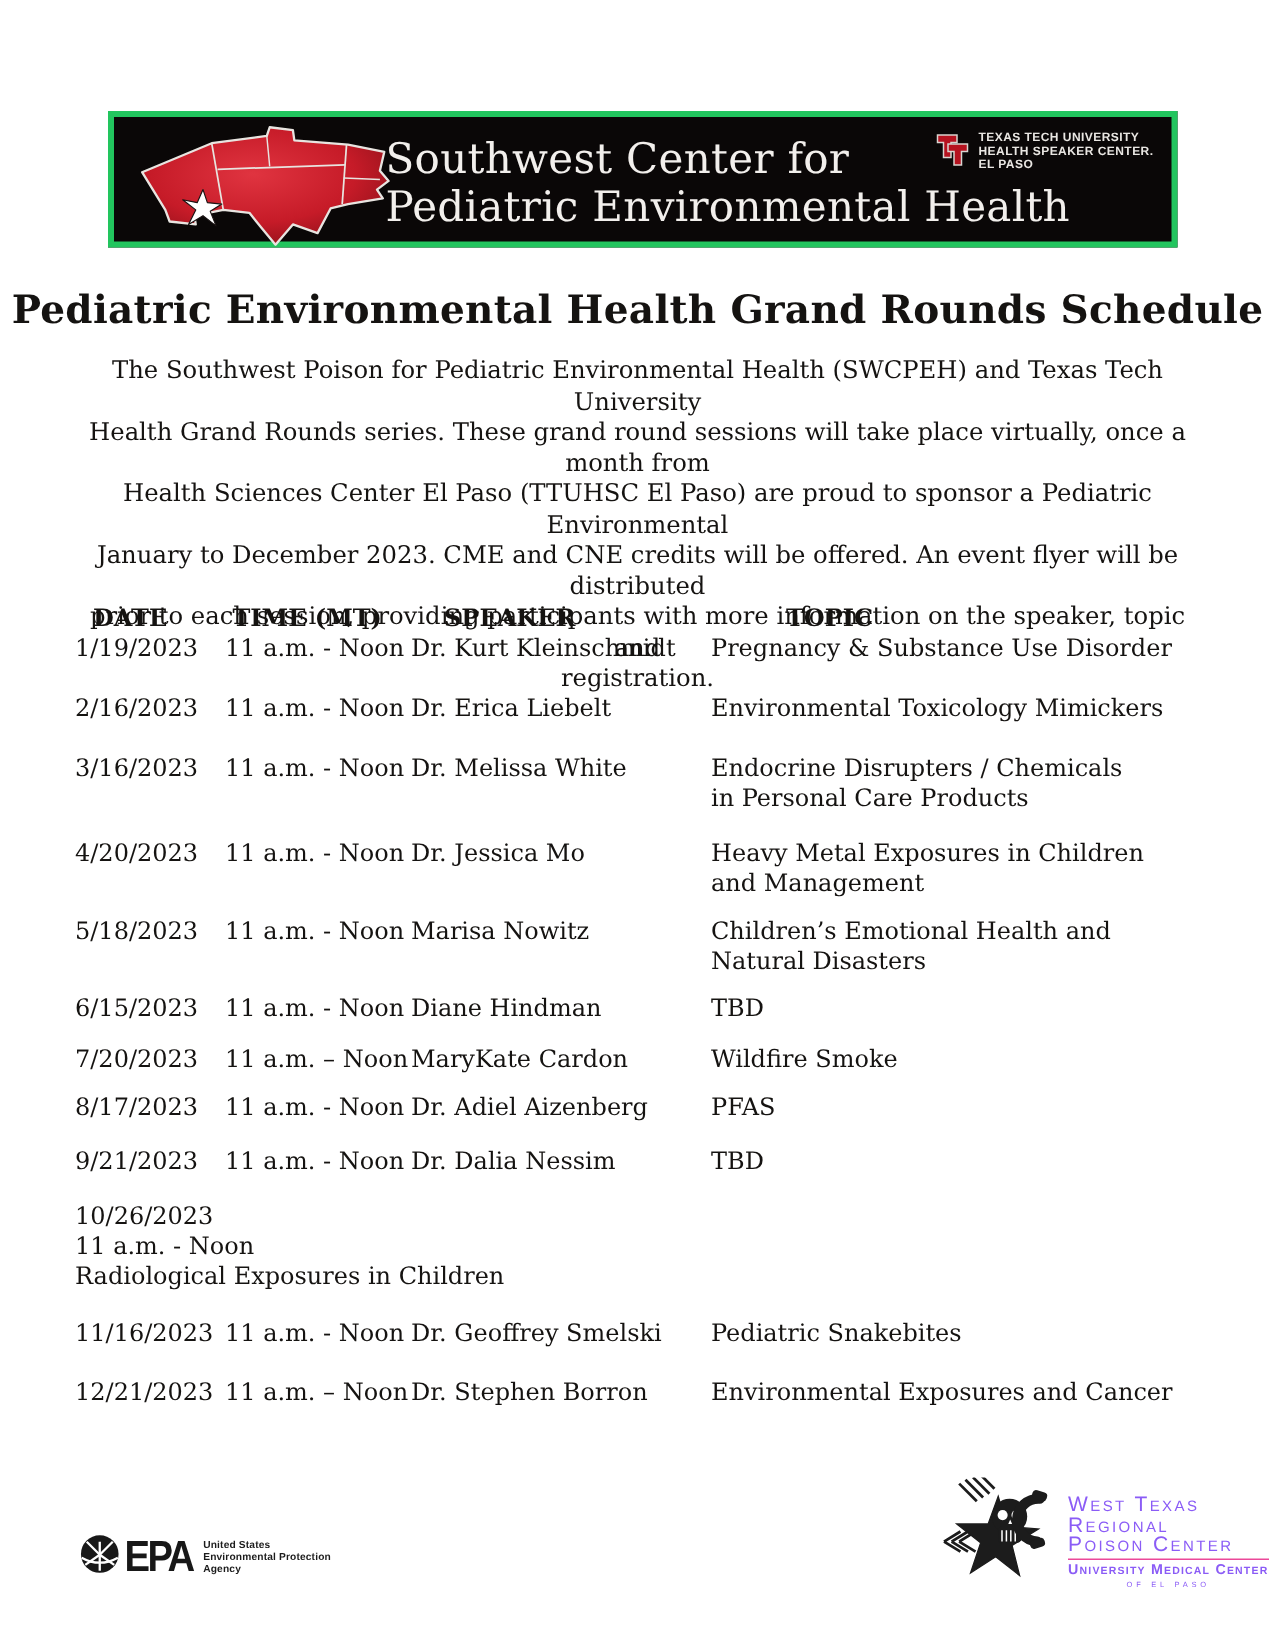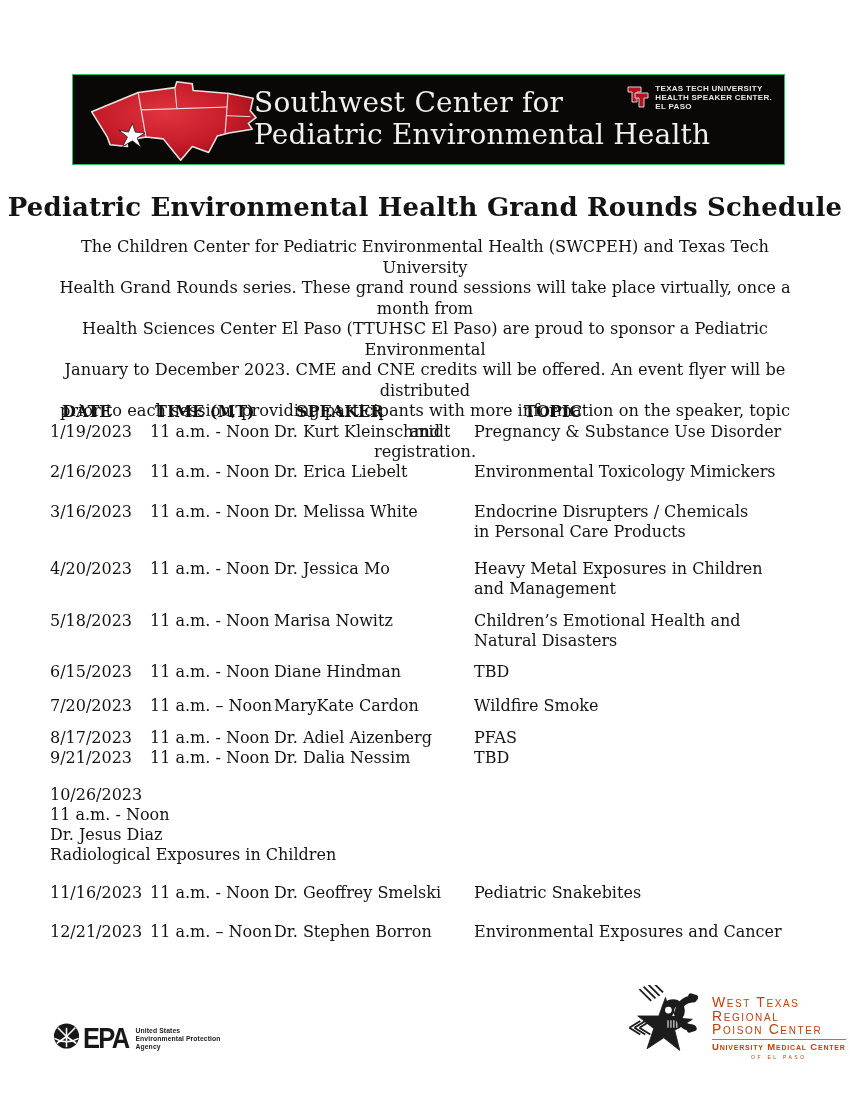--- a/index.html
+++ b/index.html
@@ -4,21 +4,21 @@
 <style>
   html,body{margin:0;padding:0;}
   body{
     width:850px;height:1100px;background:#ffffff;position:relative;
     font-family:"DejaVu Serif","Liberation Serif",serif;color:#151311;
     overflow:hidden;
   }
   
   .banner{
     position:absolute;left:72px;top:74px;width:713px;height:91px;
-    background:#0a0707;border:1px solid #22c55e;box-sizing:border-box;
+    background:#0a0707;border:4px solid #22c55e;box-sizing:border-box;
   }
   .map-wrap{position:absolute;left:10px;top:2px;}
   .banner-title{
     position:absolute;left:181px;top:12px;color:#f2efec;
     font-size:28px;line-height:32px;letter-spacing:.2px;white-space:nowrap;
   }
   .ttu{position:absolute;right:12px;top:9px;display:flex;gap:5px;align-items:flex-start;}
   .ttu-text{color:#e9e6e2;font-family:"Liberation Sans",sans-serif;font-size:8px;line-height:9px;letter-spacing:.3px;font-weight:bold;}
   
   .doc-title{
@@ -34,35 +34,35 @@
   .trow{display:flex;line-height:20px;}
   .c-date{width:100px;flex:none;}
   .c-time{width:124px;flex:none;}
   .c-speaker{width:200px;flex:none;}
   .c-topic{flex:1;white-space:pre-line;}
   .thead{font-weight:bold;font-size:16px;}
   .thead .c-date{padding-left:12px;box-sizing:border-box;}
   .thead .c-time{padding-left:5px;box-sizing:border-box;}
   .thead .c-speaker{padding-left:22px;box-sizing:border-box;}
   .thead .c-topic{padding-left:50px;box-sizing:border-box;}
-  .mb20{margin-bottom:20px;} .mb17{margin-bottom:17px;} .mb16{}
+  .mb20{margin-bottom:20px;} .mb17{margin-bottom:17px;} .mb16{margin-bottom:16px;}
   .mb14{margin-bottom:14px;} .mb12{margin-bottom:12px;} .mb11{margin-bottom:11px;}
   .mb18{margin-bottom:18px;flex-direction:column;} .mb19{margin-bottom:19px;} .mb0{margin-bottom:0;}
   
   .epa{position:absolute;left:53px;top:1022px;display:flex;align-items:center;gap:3px;}
   .epa-word{
     font-family:"Liberation Sans",sans-serif;font-weight:bold;font-size:29px;
     letter-spacing:-2px;transform:scaleX(.88);transform-origin:left center;color:#181818;
   }
   .epa-small{
     font-family:"Liberation Sans",sans-serif;font-size:6.8px;line-height:8px;
     color:#1c1c1c;margin-left:-2px;font-weight:bold;letter-spacing:.1px;
   }
   .poison{position:absolute;left:626px;top:985px;display:flex;align-items:flex-start;}
-  .poison-text{margin-left:2px;margin-top:11px;color:#c2410c;}
+  .poison-text{margin-left:2px;margin-top:11px;color:#8b5cf6;}
   .pt-big{
     font-family:"Liberation Sans",sans-serif;font-variant:small-caps;
     font-size:14px;line-height:13.5px;letter-spacing:1.6px;white-space:nowrap;
   }
   .pt-mid{
     font-family:"Liberation Sans",sans-serif;font-variant:small-caps;font-weight:bold;
     font-size:9.5px;letter-spacing:.8px;border-top:1px solid #ec4899;margin-top:2px;padding-top:1px;white-space:nowrap;
   }
   .pt-small{
     font-family:"Liberation Sans",sans-serif;font-variant:small-caps;
@@ -106,21 +106,21 @@
       <div>TEXAS TECH UNIVERSITY</div>
       <div>HEALTH SPEAKER CENTER.</div>
       <div>EL PASO</div>
     </span>
   </div>
 </div>
 
 <h1 class="doc-title" style="margin:0;">Pediatric Environmental Health Grand Rounds Schedule</h1>
 
 <div class="intro">
-  <div>The Children Center for Pediatric Environmental Health (SWCPEH) and Texas Tech University</div>
+  <div>The Southwest Poison for Pediatric Environmental Health (SWCPEH) and Texas Tech University</div>
   <div>Health Grand Rounds series. These grand round sessions will take place virtually, once a month from</div>
   <div>Health Sciences Center El Paso (TTUHSC El Paso) are proud to sponsor a Pediatric Environmental</div>
   <div>January to December 2023.  CME and CNE credits will be offered. An event flyer will be distributed</div>
   <div>prior to each session, providing participants with more information on the speaker, topic and</div>
   <div>registration.</div>
 </div>
 
 <div class="schedule">
   <div class="trow thead">
     <div class="c-date">DATE</div>
@@ -182,21 +182,20 @@
   </div>
   <div class="trow mb17">
     <div class="c-date">9/21/2023</div>
     <div class="c-time">11 a.m. - Noon</div>
     <div class="c-speaker">Dr. Dalia Nessim</div>
     <div class="c-topic">TBD</div>
   </div>
   <div class="trow mb18">
     <div class="c-date">10/26/2023</div>
     <div class="c-time">11 a.m. - Noon</div>
-    <div class="c-speaker">Dr. Jesus Diaz</div>
     <div class="c-topic">Radiological Exposures in Children</div>
   </div>
   <div class="trow mb19">
     <div class="c-date">11/16/2023</div>
     <div class="c-time">11 a.m. - Noon</div>
     <div class="c-speaker">Dr. Geoffrey Smelski</div>
     <div class="c-topic">Pediatric Snakebites</div>
   </div>
   <div class="trow mb0">
     <div class="c-date">12/21/2023</div>

